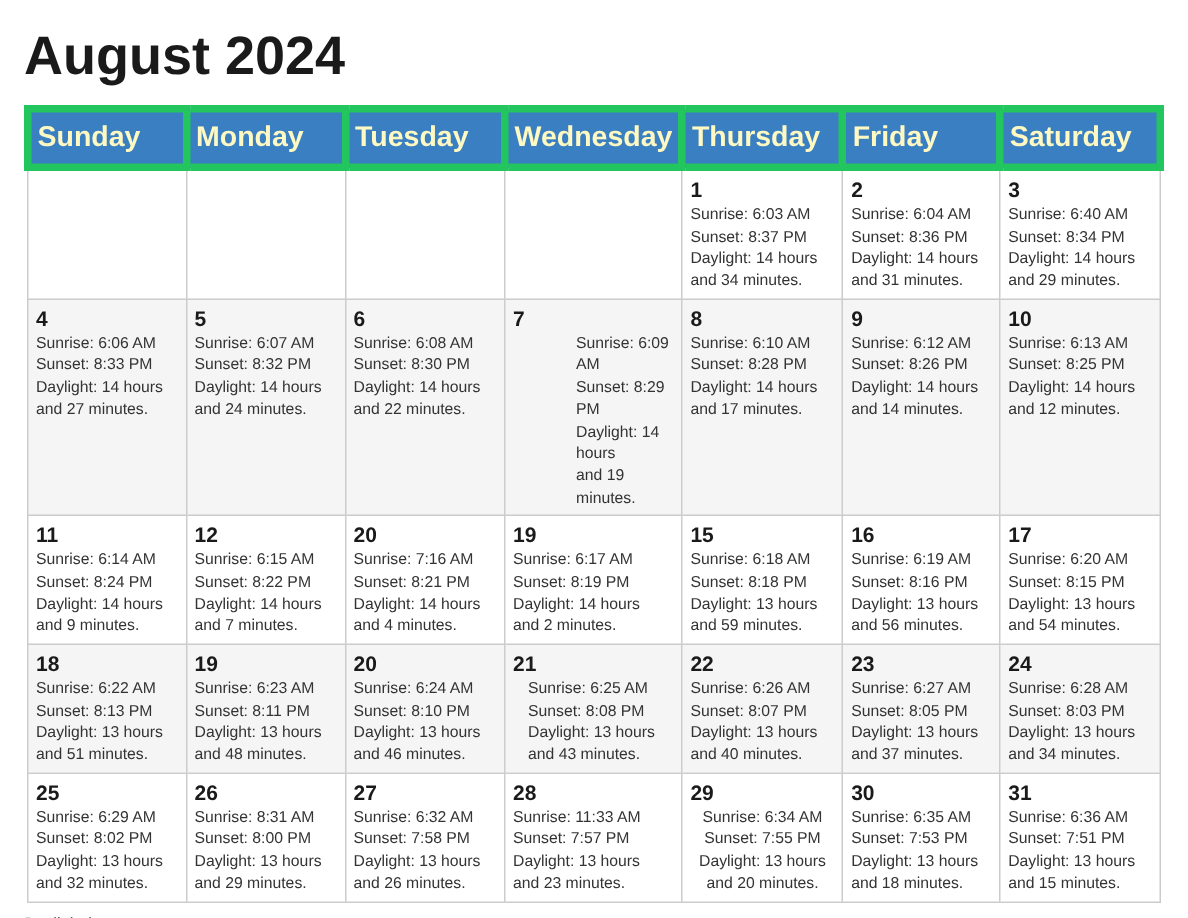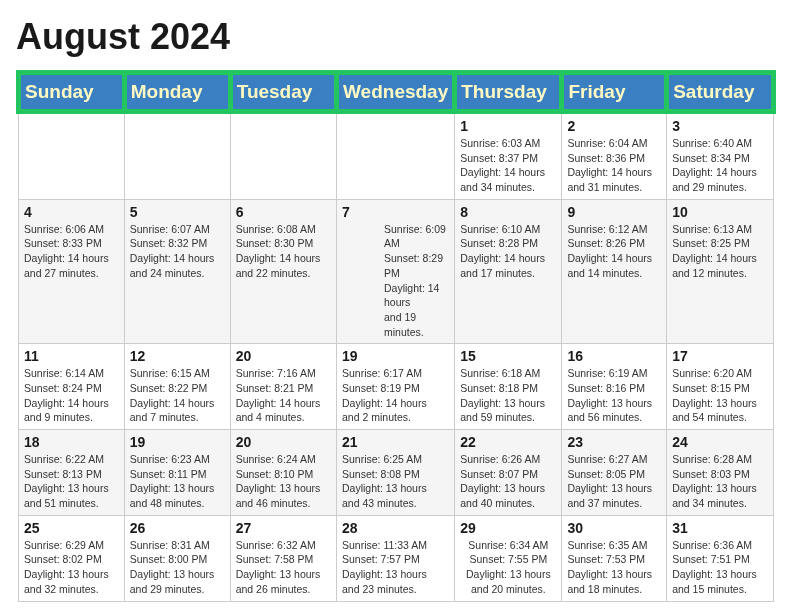--- a/index.html
+++ b/index.html
@@ -267,21 +267,21 @@
         </td>
         <td>
           <span class="day-num">20</span>
           <div class="cell-info" style="white-space: pre-line;">Sunrise: 6:24 AM
 Sunset: 8:10 PM
 Daylight: 13 hours
 and 46 minutes.</div>
         </td>
         <td>
           <span class="day-num">21</span>
-          <div class="cell-info" style="white-space: pre-line;">Sunrise: 6:25 AM
+          <div class="cell-info" style="white-space: pre-line; margin-left: 10px;">Sunrise: 6:25 AM
 Sunset: 8:08 PM
 Daylight: 13 hours
 and 43 minutes.</div>
         </td>
         <td>
           <span class="day-num">22</span>
           <div class="cell-info" style="white-space: pre-line;">Sunrise: 6:26 AM
 Sunset: 8:07 PM
 Daylight: 13 hours
 and 40 minutes.</div>

